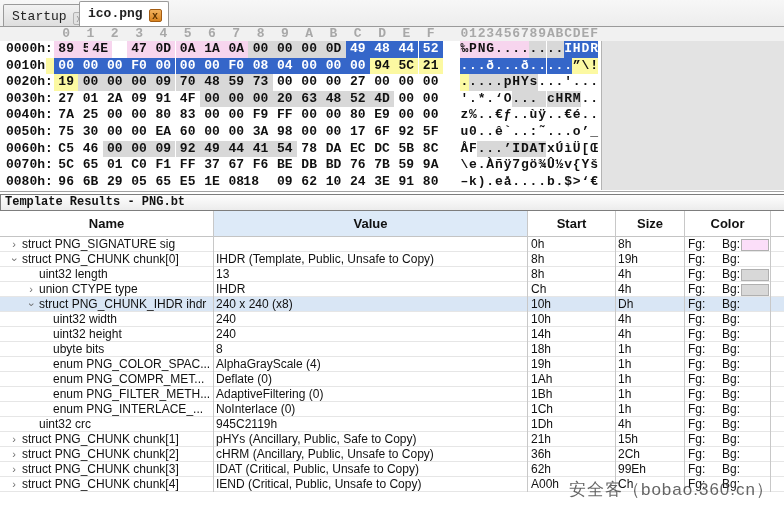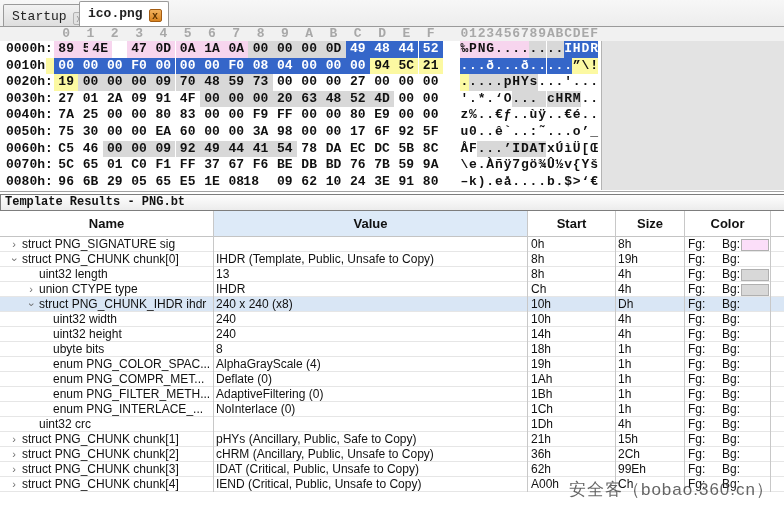--- a/index.html
+++ b/index.html
@@ -552,20 +552,21 @@
         <div class="trow" style="top: 165px;">
           <div class="c-name" style="padding-left: 37px;"><span class="chev"></span>enum PNG_INTERLACE_...</div>
           <div class="c-value">NoInterlace (0)</div>
           <div class="c-start">1Ch</div>
           <div class="c-size">1h</div>
           <div class="c-fg">Fg:</div>
           <div class="c-bg">Bg:</div>
         </div>
         <div class="trow" style="top: 180px;">
           <div class="c-name" style="padding-left: 23px;"><span class="chev"></span>uint32 crc</div>
+          <div class="c-value">945C2119h</div>
           <div class="c-start">1Dh</div>
           <div class="c-size">4h</div>
           <div class="c-fg">Fg:</div>
           <div class="c-bg">Bg:</div>
         </div>
         <div class="trow" style="top: 195px;">
           <div class="c-name" style="padding-left: 6px;"><span class="chev">›</span>struct PNG_CHUNK chunk[1]</div>
           <div class="c-value">pHYs  (Ancillary, Public, Safe to Copy)</div>
           <div class="c-start">21h</div>
           <div class="c-size">15h</div>

